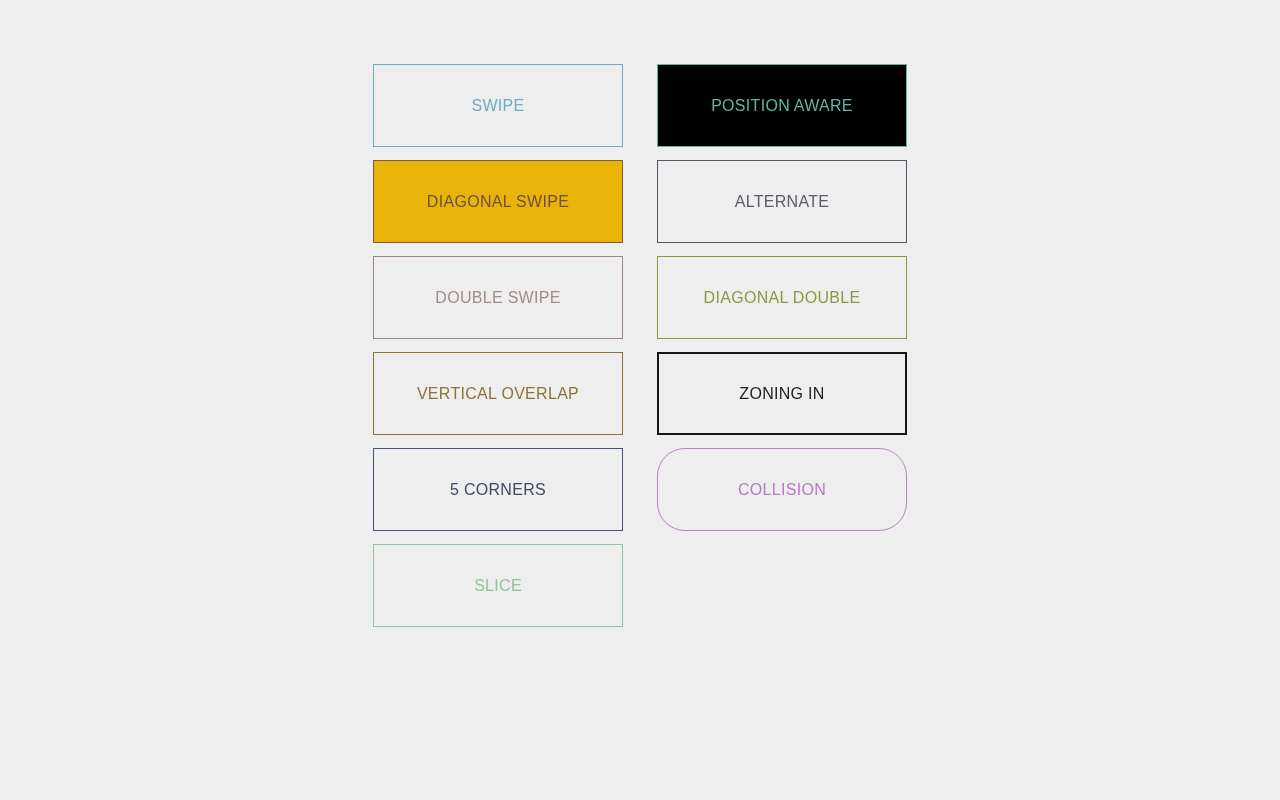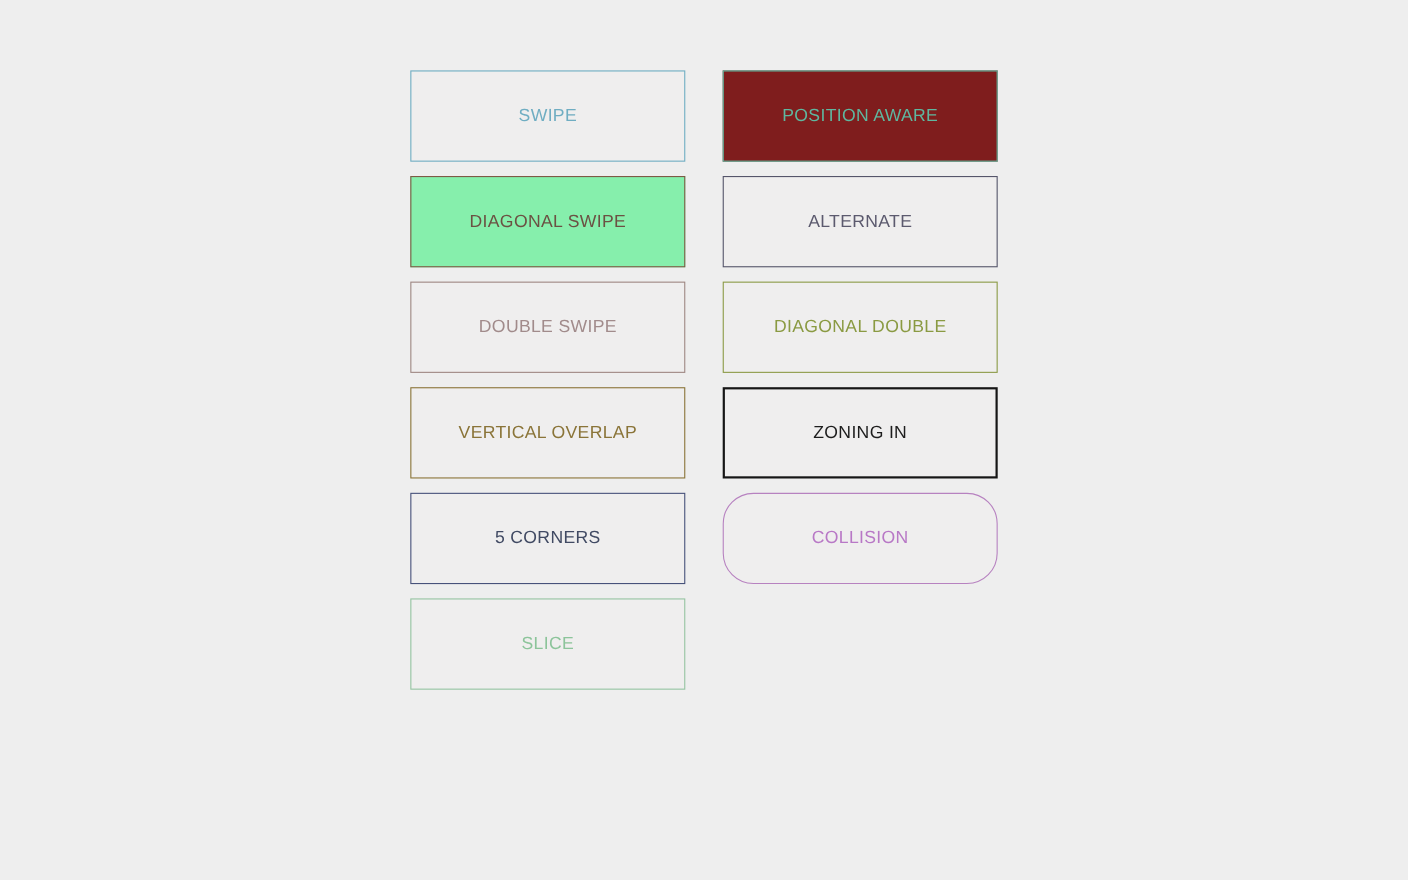--- a/index.html
+++ b/index.html
@@ -68,24 +68,24 @@
   }
 </style>
 </head>
 <body>
 
 <div id="stage">
   <div class="grid">
       <div class="cell" style="border-color: rgb(111, 173, 194); border-width: 1px; color: rgb(111, 173, 194); background: rgb(239, 238, 238);">
         <span class="cell-label">SWIPE</span>
       </div>
-      <div class="cell" style="border-color: rgb(95, 183, 159); border-width: 1px; color: rgb(95, 183, 159); background: #7f1d1d;">
+      <div class="cell" style="border-color: rgb(95, 183, 159); border-width: 1px; color: rgb(95, 183, 159); background: #000000;">
         <span class="cell-label">POSITION AWARE</span>
       </div>
-      <div class="cell" style="border-color: rgb(125, 90, 69); border-width: 1px; color: rgb(107, 81, 67); background: #86efac;">
+      <div class="cell" style="border-color: rgb(125, 90, 69); border-width: 1px; color: rgb(107, 81, 67); background: #eab308;">
         <span class="cell-label">DIAGONAL SWIPE</span>
       </div>
       <div class="cell" style="border-color: rgb(85, 85, 106); border-width: 1px; color: rgb(92, 90, 110); background: rgb(239, 238, 238);">
         <span class="cell-label">ALTERNATE</span>
       </div>
       <div class="cell" style="border-color: rgb(158, 135, 130); border-width: 1px; color: rgb(161, 139, 139); background: rgb(239, 238, 238);">
         <span class="cell-label">DOUBLE SWIPE</span>
       </div>
       <div class="cell" style="border-color: rgb(139, 154, 69); border-width: 1px; color: rgb(138, 154, 66); background: rgb(239, 238, 238);">
         <span class="cell-label">DIAGONAL DOUBLE</span>

